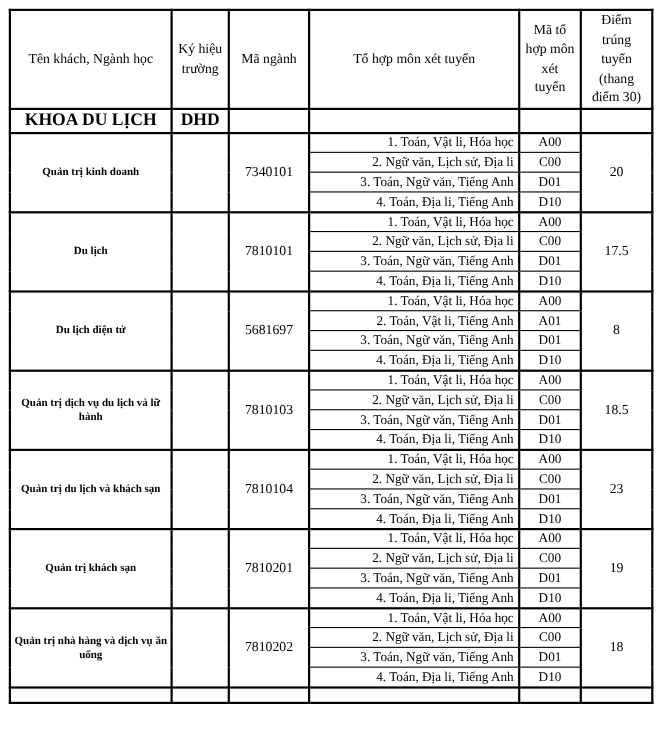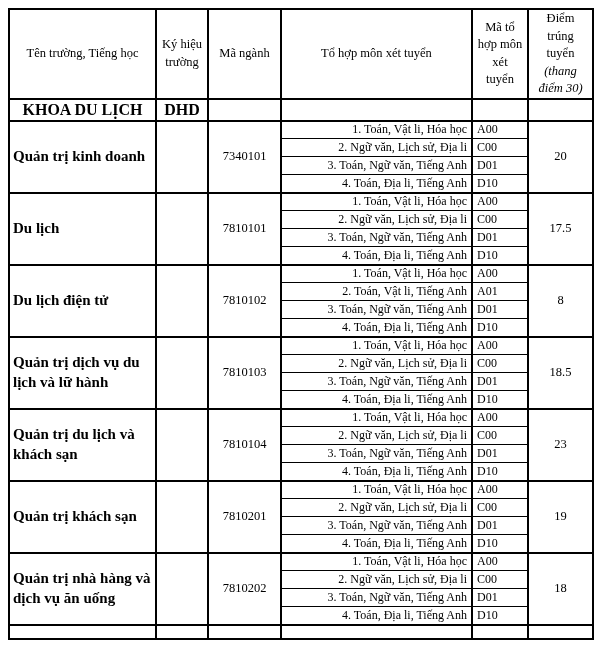--- a/index.html
+++ b/index.html
@@ -6,49 +6,49 @@
   body{
     width:600px;height:664px;overflow:hidden;background:#ffffff;color:#000;
     font-family:"Liberation Serif","DejaVu Serif",serif;position:relative;
   }
   .wrap{position:absolute;left:8px;top:8px;}
   table{border-collapse:collapse;table-layout:fixed;width:584px;background:#fff;}
   col.c1{width:147px}col.c2{width:52px}col.c3{width:73px}
   col.c4{width:191px}col.c5{width:56px}col.c6{width:65px}
   th,td{border:2px solid #000;padding:0 4px;vertical-align:middle;overflow:hidden;}
   th.h{font-weight:normal;font-size:12.5px;line-height:1.4;height:86px;text-align:center;}
-  th.h .note{font-style:italic;}
+  th.h .note{}
   tr.khoa td{height:20px;font-weight:bold;font-size:16px;text-align:center;}
-  td.name{font-weight:bold;font-size:15px;text-align:left;line-height:1.3;padding:0 3px;}
+  td.name{font-weight:bold;font-size:10px;text-align:center;line-height:1.3;padding:0 3px;}
   td.kyhieu{text-align:center;}
   td.ma{font-size:12.5px;text-align:center;margin-top:29px;}
   td.score{font-size:12.5px;text-align:center;font-family:Liberation Serif, serif;}
   tr.sub{height:18px;}
   td.subj{font-size:12px;text-align:right;border-top-width:1px;border-bottom-width:1px;white-space:nowrap;}
-  td.cmb{font-size:12px;border-top-width:1px;border-bottom-width:1px;}
+  td.cmb{font-size:12px;text-align:center;border-top-width:1px;border-bottom-width:1px;}
   tr.first td.subj,tr.first td.cmb{border-top-width:2px;}
   tr.last td.subj,tr.last td.cmb{border-bottom-width:2px;}
   tr.partial{height:14px;}
 </style>
 </head>
 <body>
 
 <div class="wrap">
   <table>
     <colgroup>
       <col class="c1">
         <col class="c2">
         <col class="c3">
       <col class="c4">
         <col class="c5">
         <col class="c6">
     </colgroup>
     <thead>
       <tr id="hdr">
-          <th class="h"><span>Tên trường, Tiếng học</span></th>
+          <th class="h"><span>Tên khách, Ngành học</span></th>
           <th class="h"><span>Ký hiệu trường</span></th>
           <th class="h"><span>Mã ngành</span></th>
           <th class="h"><span>Tổ hợp môn xét tuyển</span></th>
           <th class="h"><span>Mã tổ hợp môn xét tuyển</span></th>
           <th class="h"><span>Điểm trúng tuyển</span> <span class="note">(thang điểm 30)</span></th>
         </tr>
     </thead>
     <tbody id="tbody">
         <tr class="khoa">
           <td>KHOA DU LỊCH</td>
@@ -94,21 +94,21 @@
           <td class="subj">3. Toán, Ngữ văn, Tiếng Anh</td>
           <td class="cmb">D01</td>
         </tr>
         <tr class="sub last">
           <td class="subj">4. Toán, Địa li, Tiếng Anh</td>
           <td class="cmb">D10</td>
         </tr>
         <tr class="sub first">
           <td class="name" rowspan="4">Du lịch điện tử</td>
           <td class="kyhieu" rowspan="4"></td>
-          <td class="ma" rowspan="4">7810102</td>
+          <td class="ma" rowspan="4">5681697</td>
           <td class="subj">1. Toán, Vật li, Hóa học</td>
           <td class="cmb">A00</td>
           <td class="score" rowspan="4">8</td>
         </tr>
         <tr class="sub">
           <td class="subj">2. Toán, Vật li, Tiếng Anh</td>
           <td class="cmb">A01</td>
         </tr>
         <tr class="sub">
           <td class="subj">3. Toán, Ngữ văn, Tiếng Anh</td>

